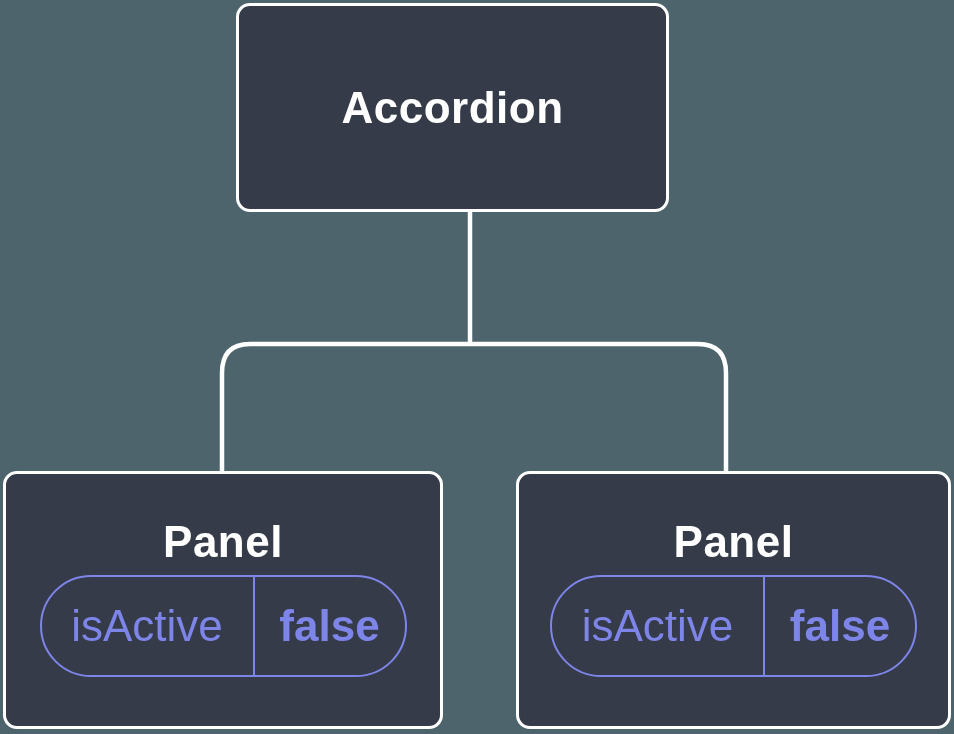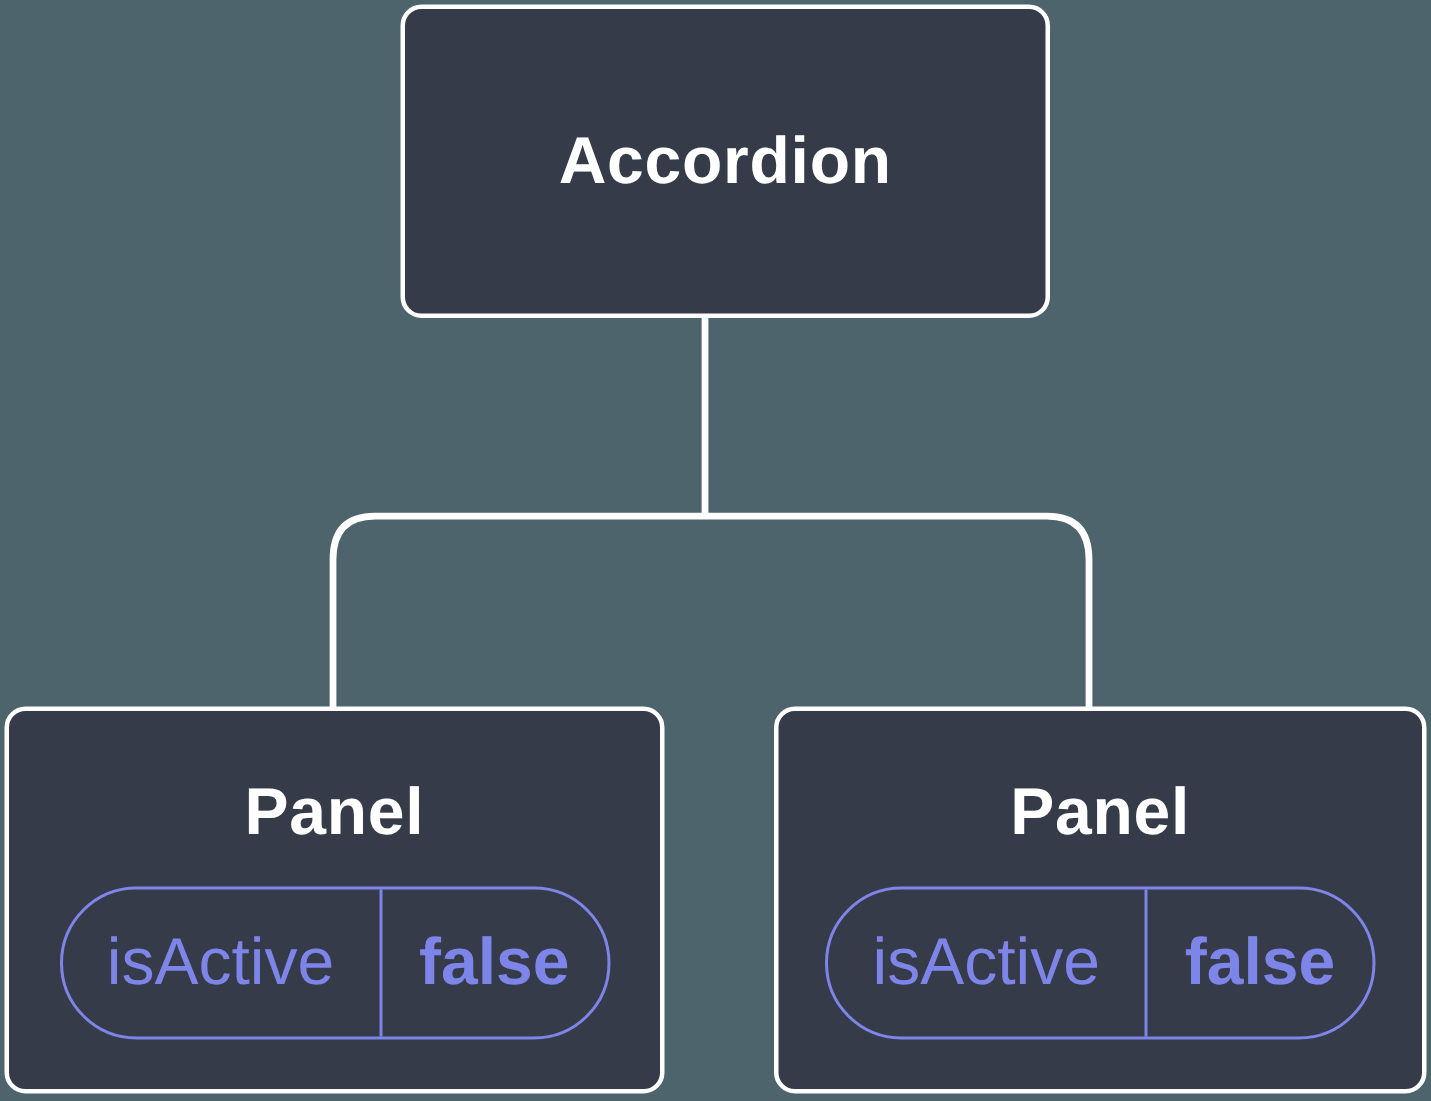--- a/index.html
+++ b/index.html
@@ -26,35 +26,35 @@
     box-sizing: border-box;
     background: var(--node_fill, #353b48);
     border: 3px solid var(--node_border, #ffffff);
     border-radius: 14px;
     color: var(--node_text, #ffffff);
     display: flex;
     flex-direction: column;
     align-items: center;
   }
   .root {
-    left: 267px; top: 3px;
+    left: 236px; top: 3px;
     width: 433px; height: 209px;
     justify-content: center;
   }
   .panel-left  { left: 3px;   top: 471px; width: 440px; height: 258px; padding-top: 46px; }
   .panel-right { left: 516px; top: 471px; width: 435px; height: 258px; padding-top: 46px; }
   .node-label {
     font-size: 44px;
     line-height: 44px;
     font-weight: 600;
     letter-spacing: 0.5px;
     white-space: nowrap;
   }
   .pill {
-    margin-top: 27px;
+    margin-top: 11px;
     box-sizing: border-box;
     width: 367px; height: 102px;
     border: 2px solid var(--state_accent, #7e85e9);
     border-radius: 51px;
     display: flex;
     align-items: stretch;
     color: var(--state_accent, #7e85e9);
     font-size: 44px;
     font-weight: 500;
   }

